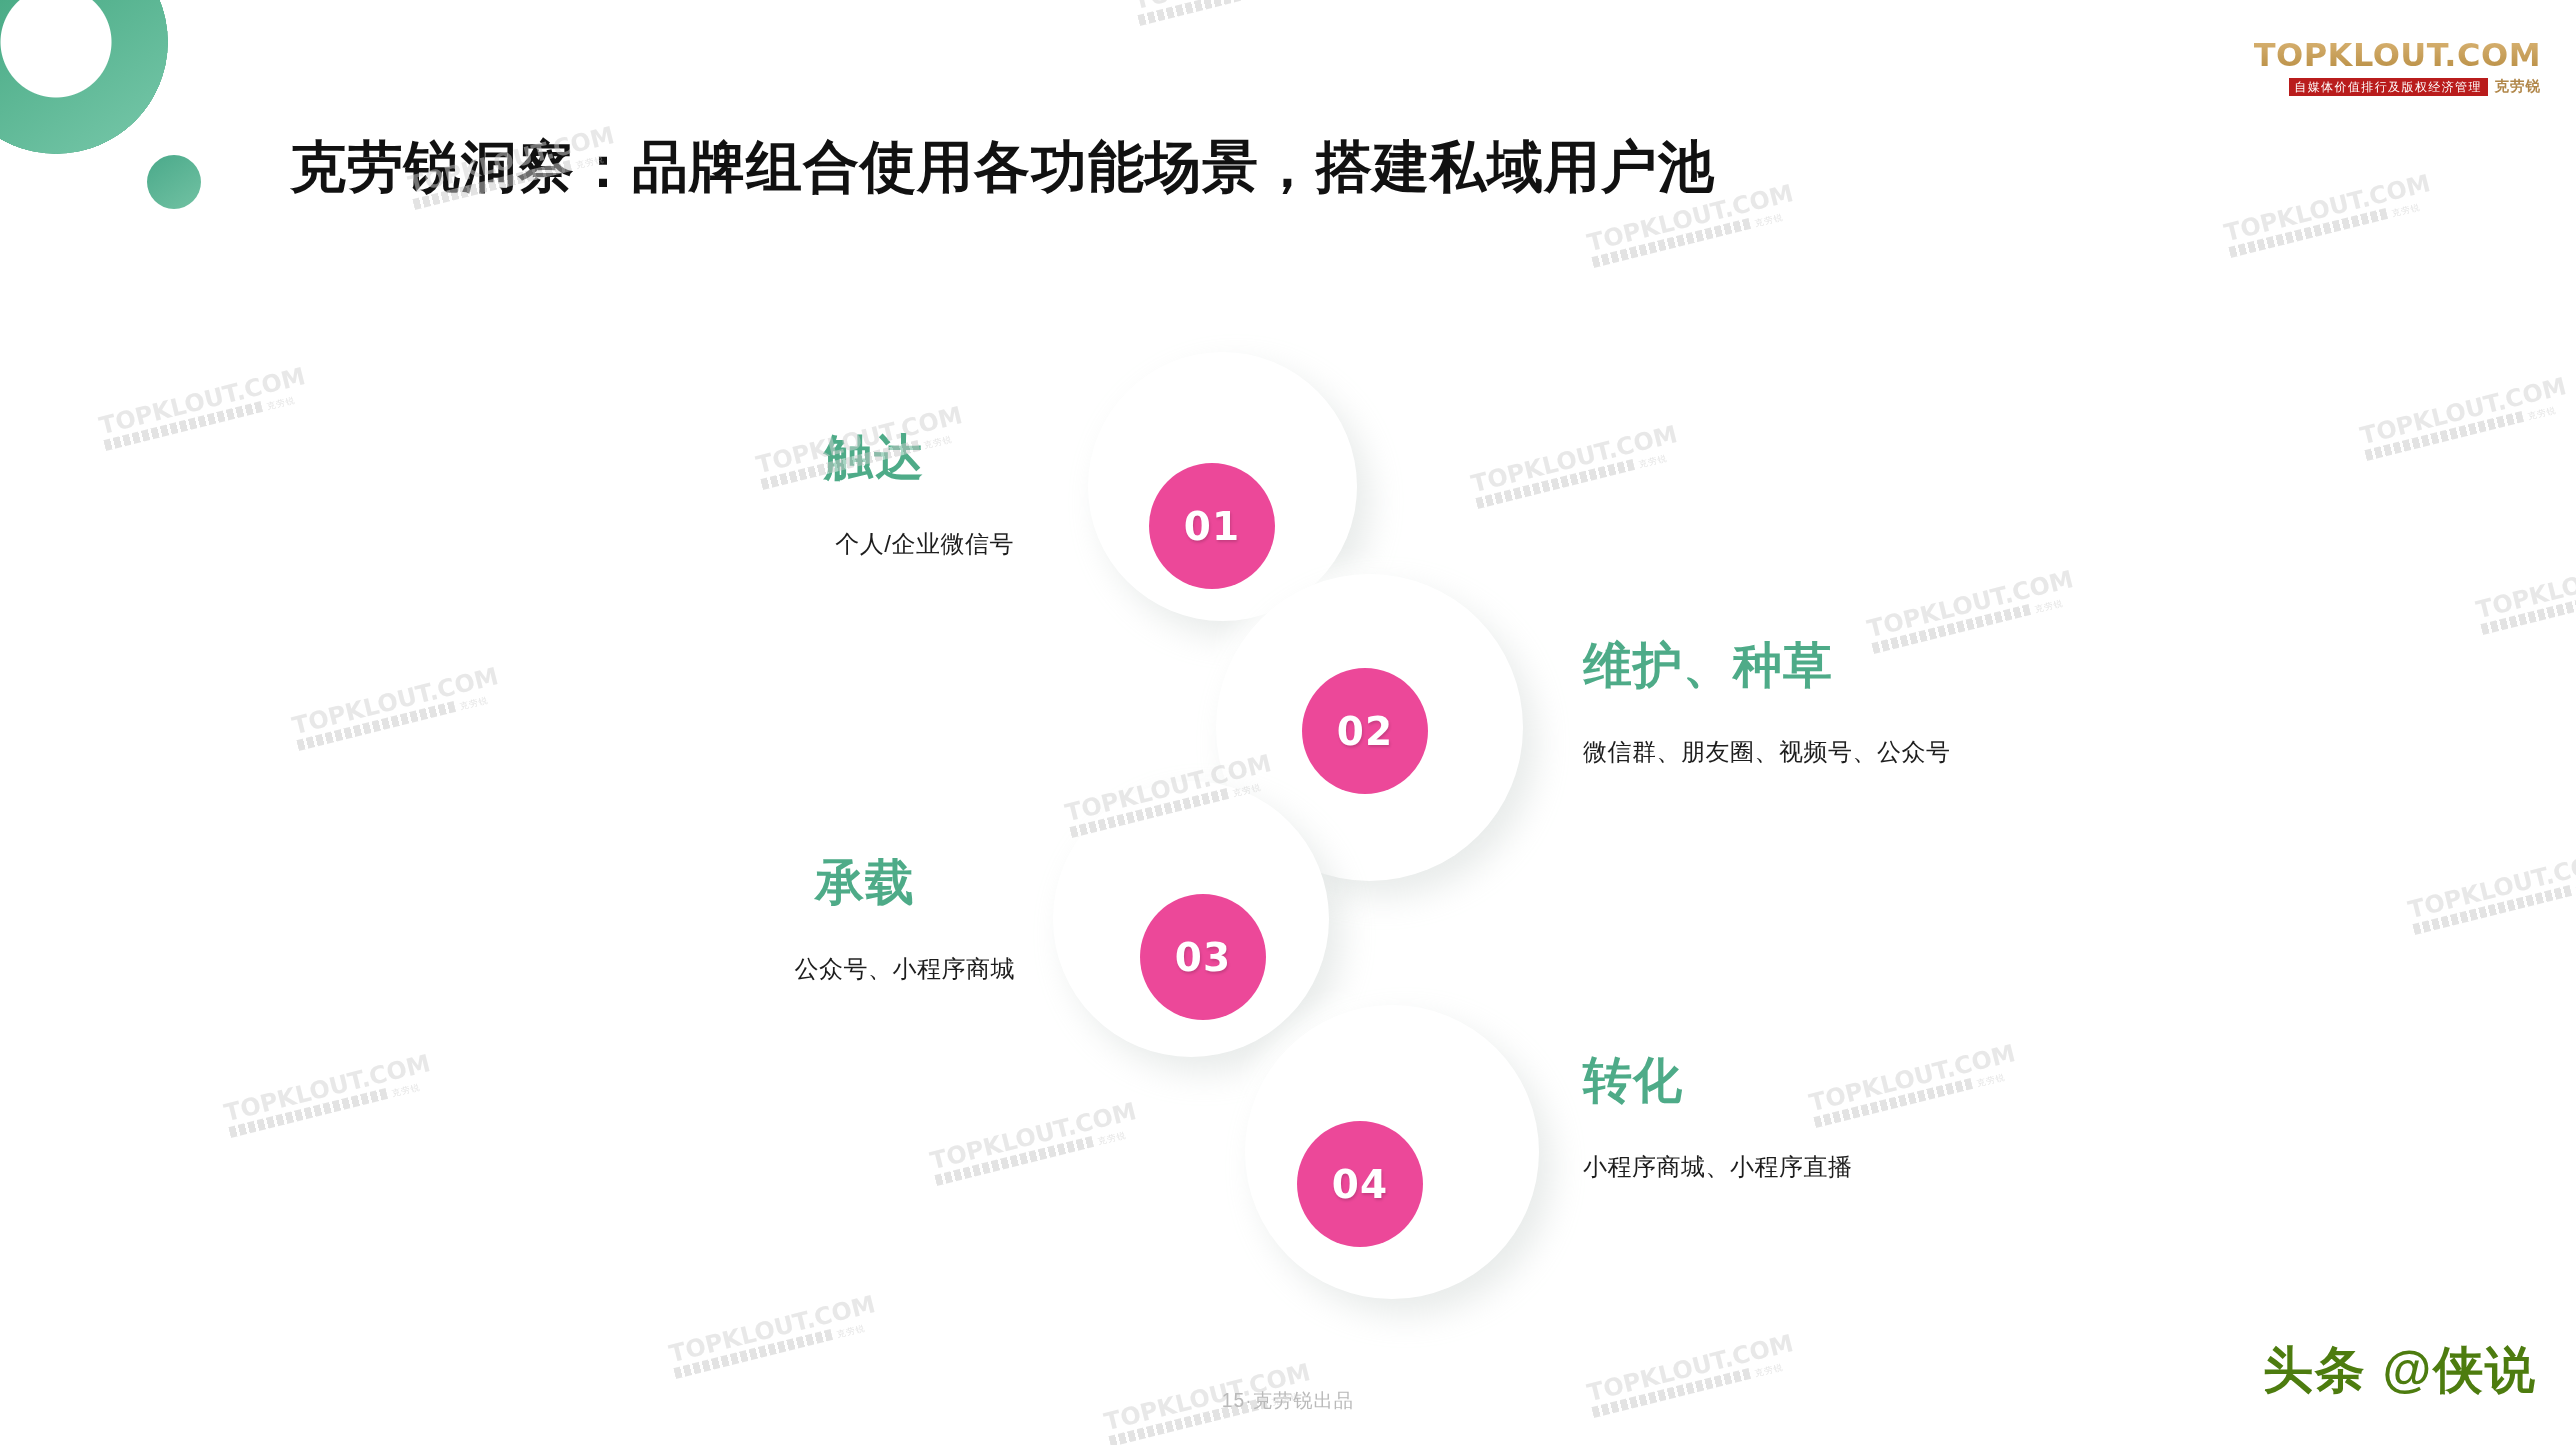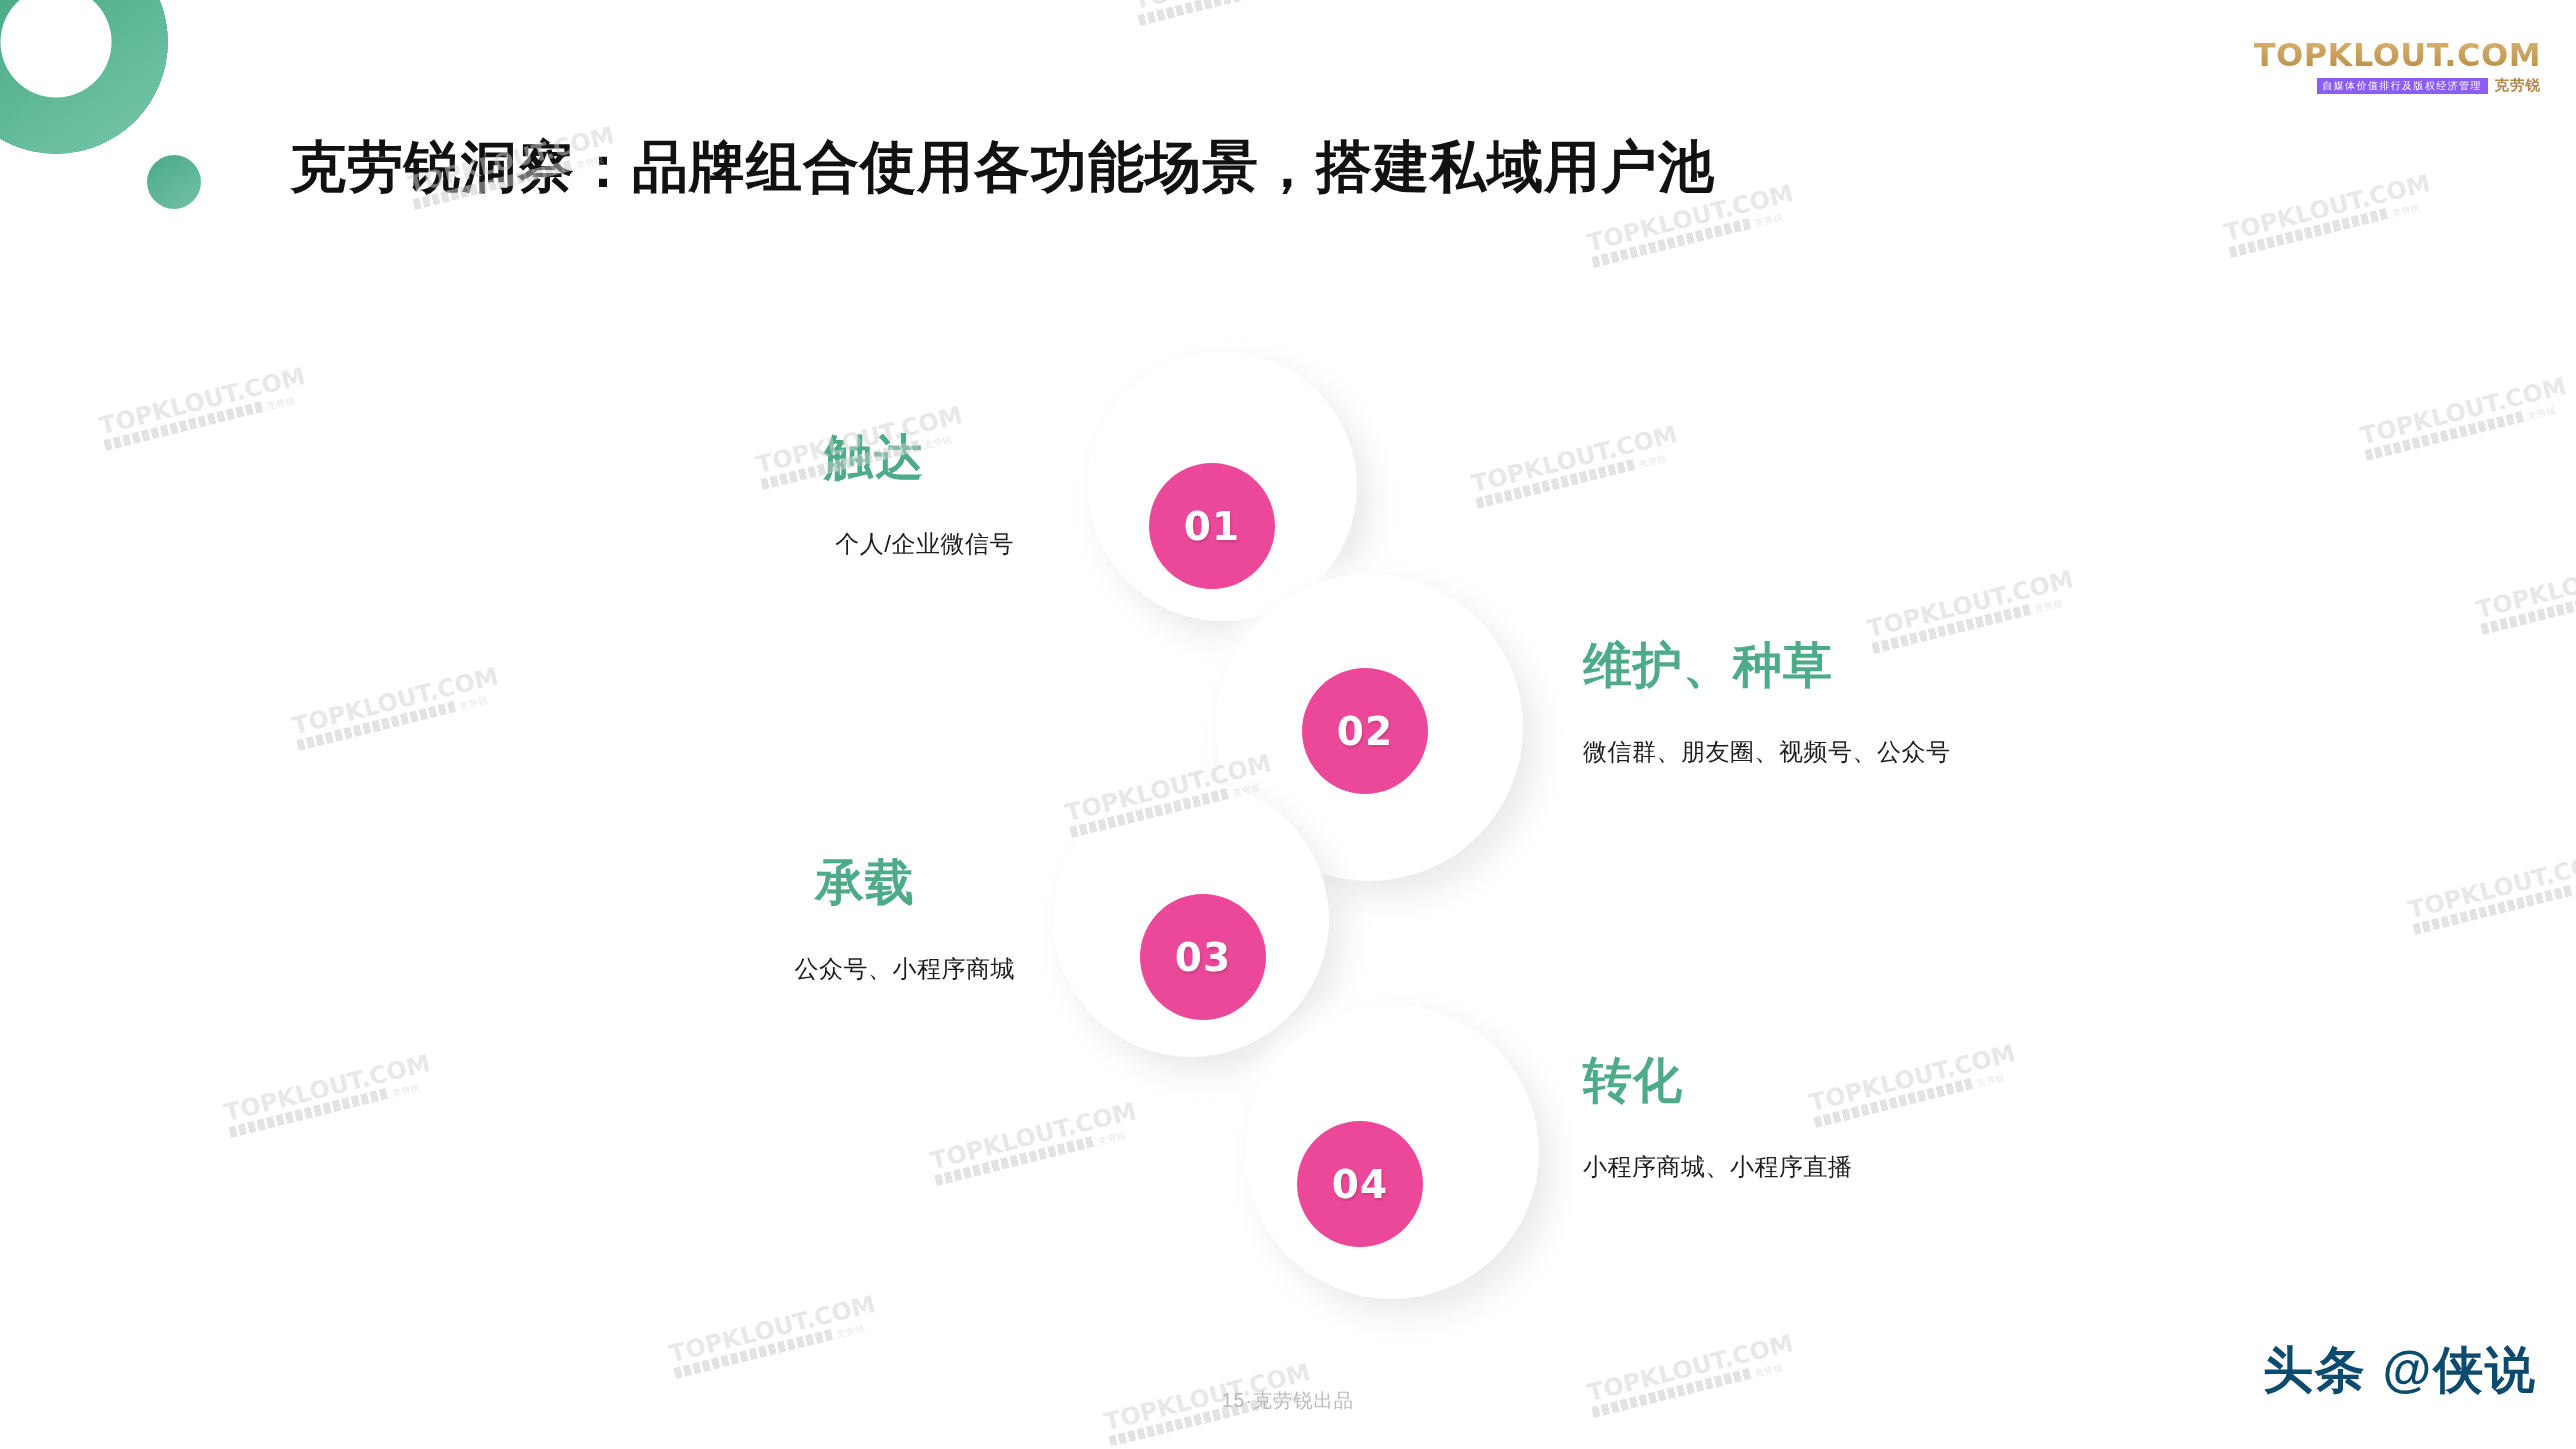--- a/index.html
+++ b/index.html
@@ -63,23 +63,23 @@
     color: #c8a159;
     background: linear-gradient(180deg,#d8b272 0%, #b98f45 100%);
     -webkit-background-clip: text; background-clip: text;
     -webkit-text-fill-color: transparent;
   }
   .logo-sub {
     margin-top: 6.8px;
     display: flex; align-items: center; justify-content: flex-end; gap: 6.8px;
   }
   .logo-sub-box {
-    background: #8b5cf6;
+    background: #b91c1c;
     color: #fff;
-    font-size: 10px;
+    font-size: 12px;
     padding: 2.9px 5.8px 2.9px 5.8px;
     letter-spacing: 1.4px;
     white-space: nowrap;
   }
   .logo-sub-name {
     color: #b1874a;
     font-size: 14.5px;
     font-weight: bold;
     letter-spacing: 1px;
     white-space: nowrap;
@@ -178,21 +178,21 @@
     font-size: 19.3px;
     color: #b9b9b9;
     letter-spacing: 1px;
     white-space: nowrap;
   }
   .corner-brand {
     position: absolute;
     right: 39px; bottom: 41px;
     font-size: 50px;
     font-weight: bold;
-    color: #0c4a6e;
+    color: #4d7c0f;
     letter-spacing: 1.9px;
     white-space: nowrap;
   }
 </style>
 </head>
 <body>
 
 <div id="slide">
 
   <div class="deco-ring"></div>

